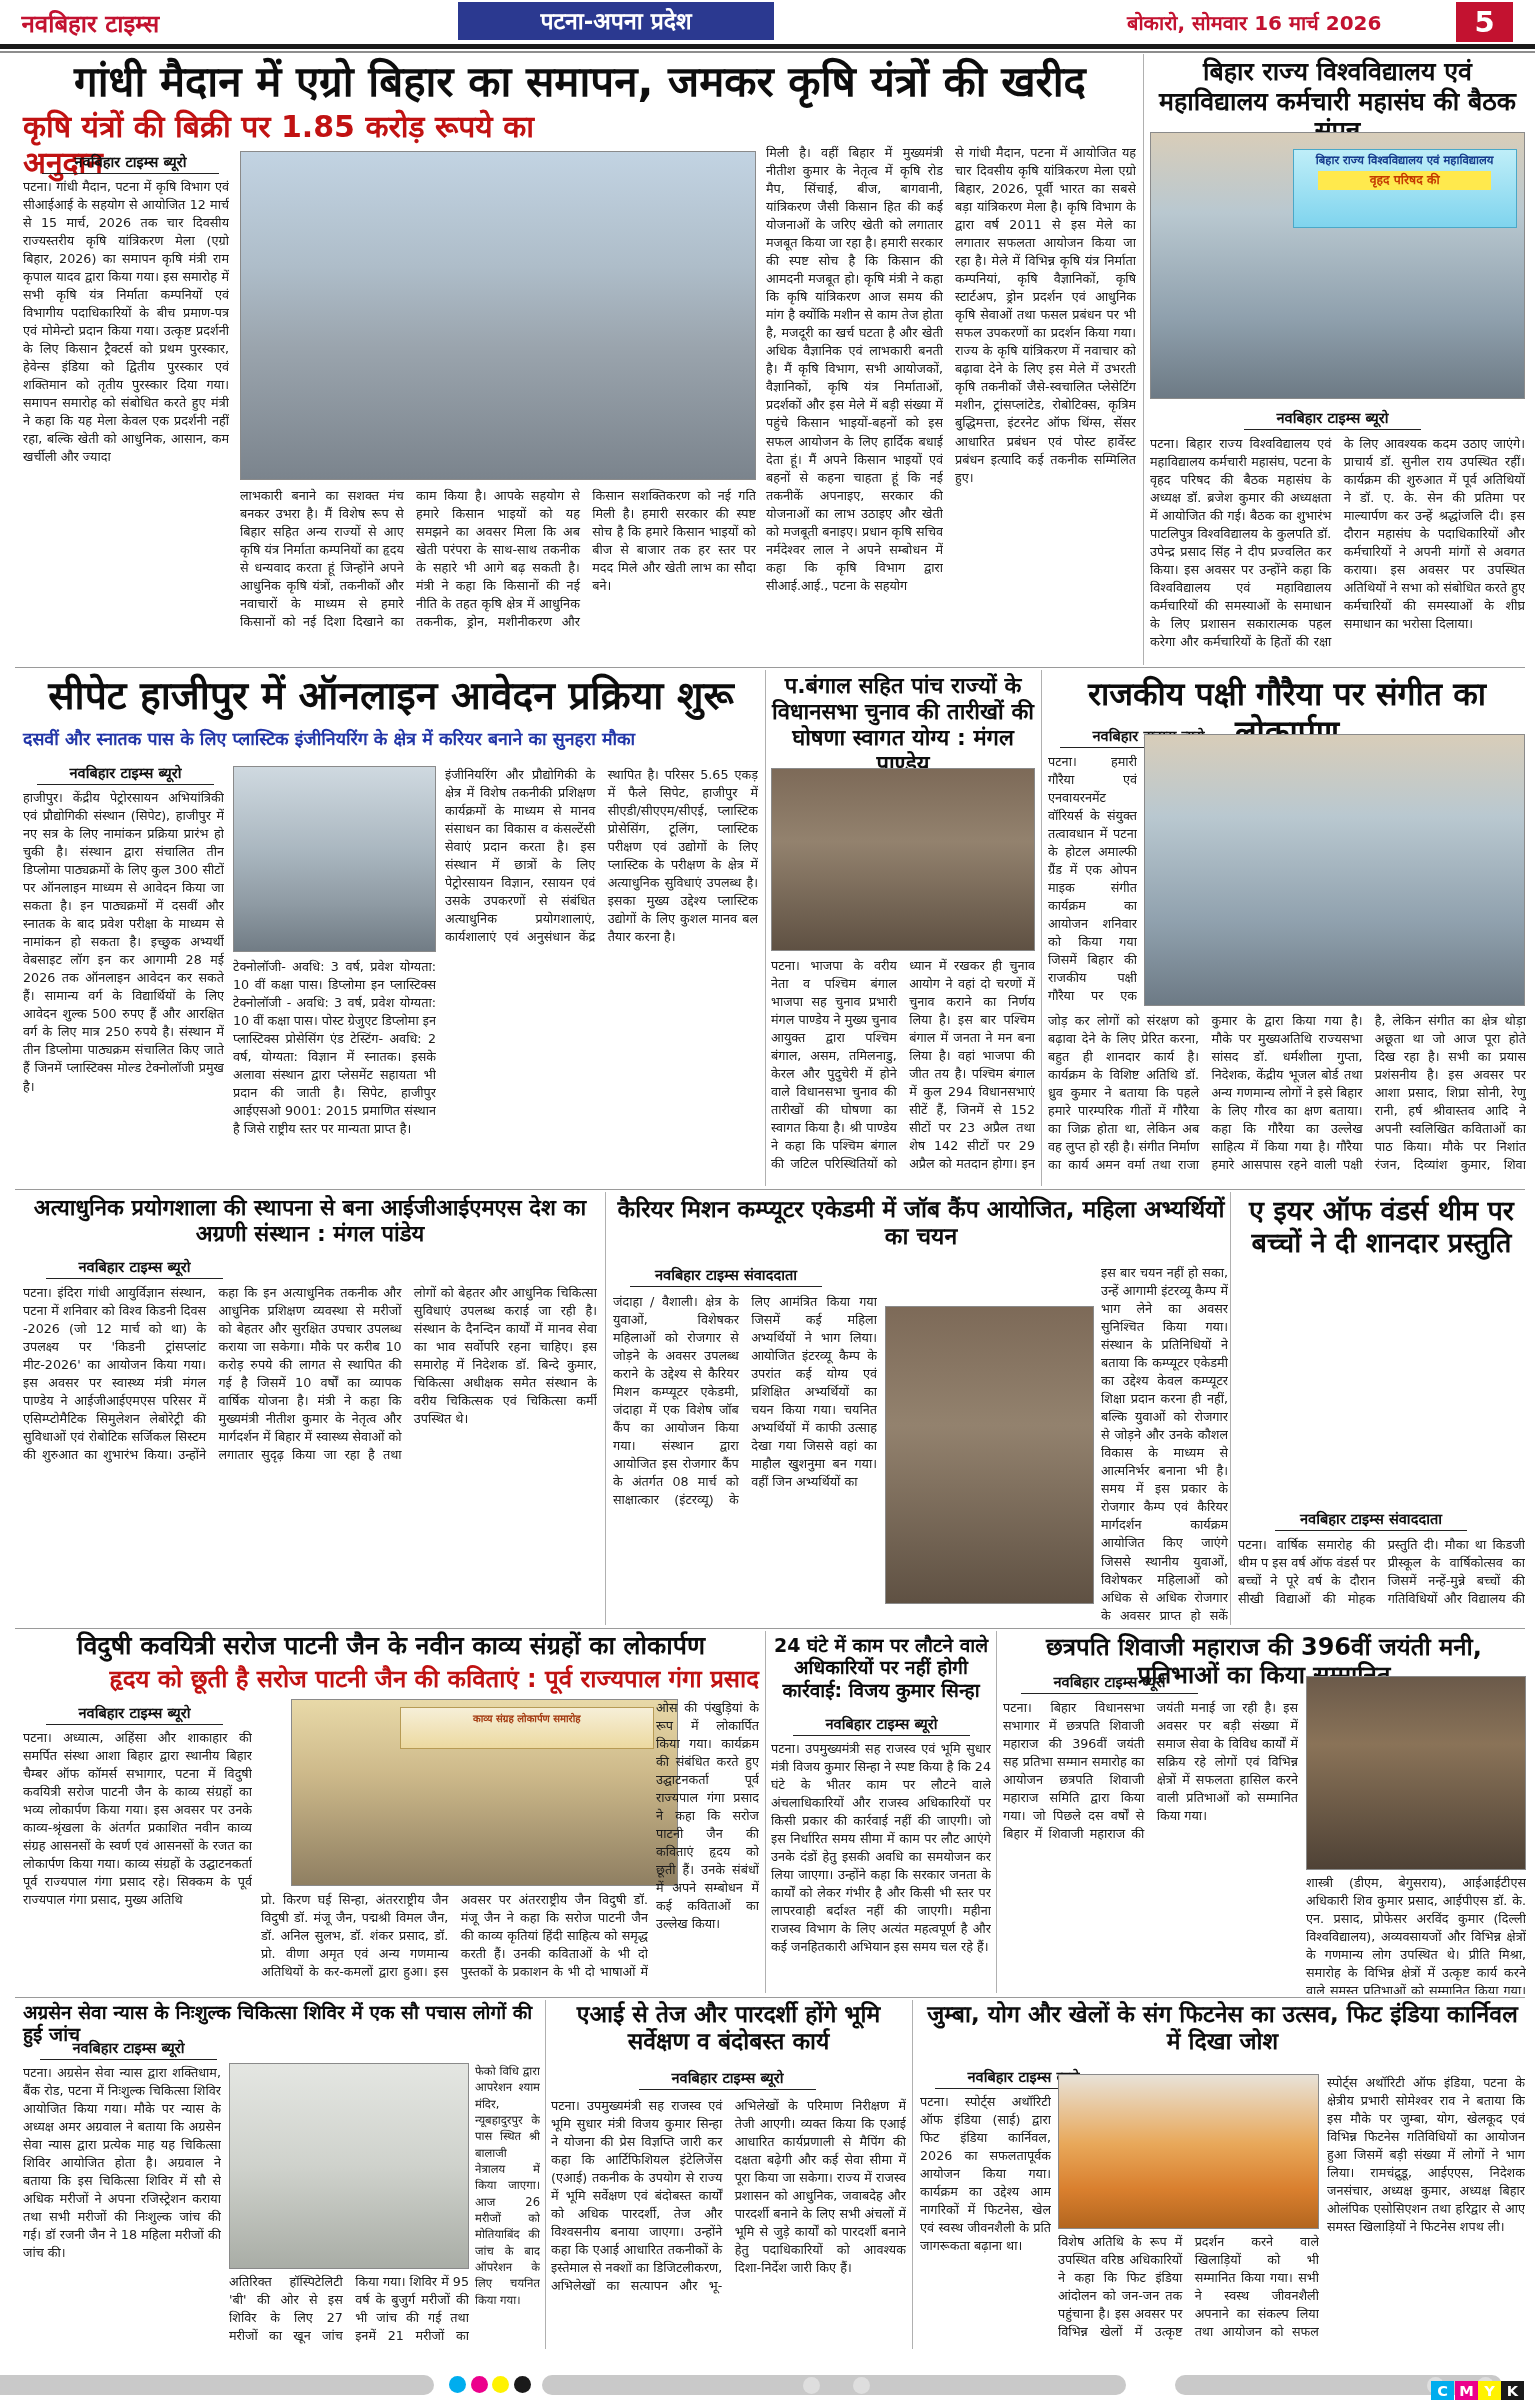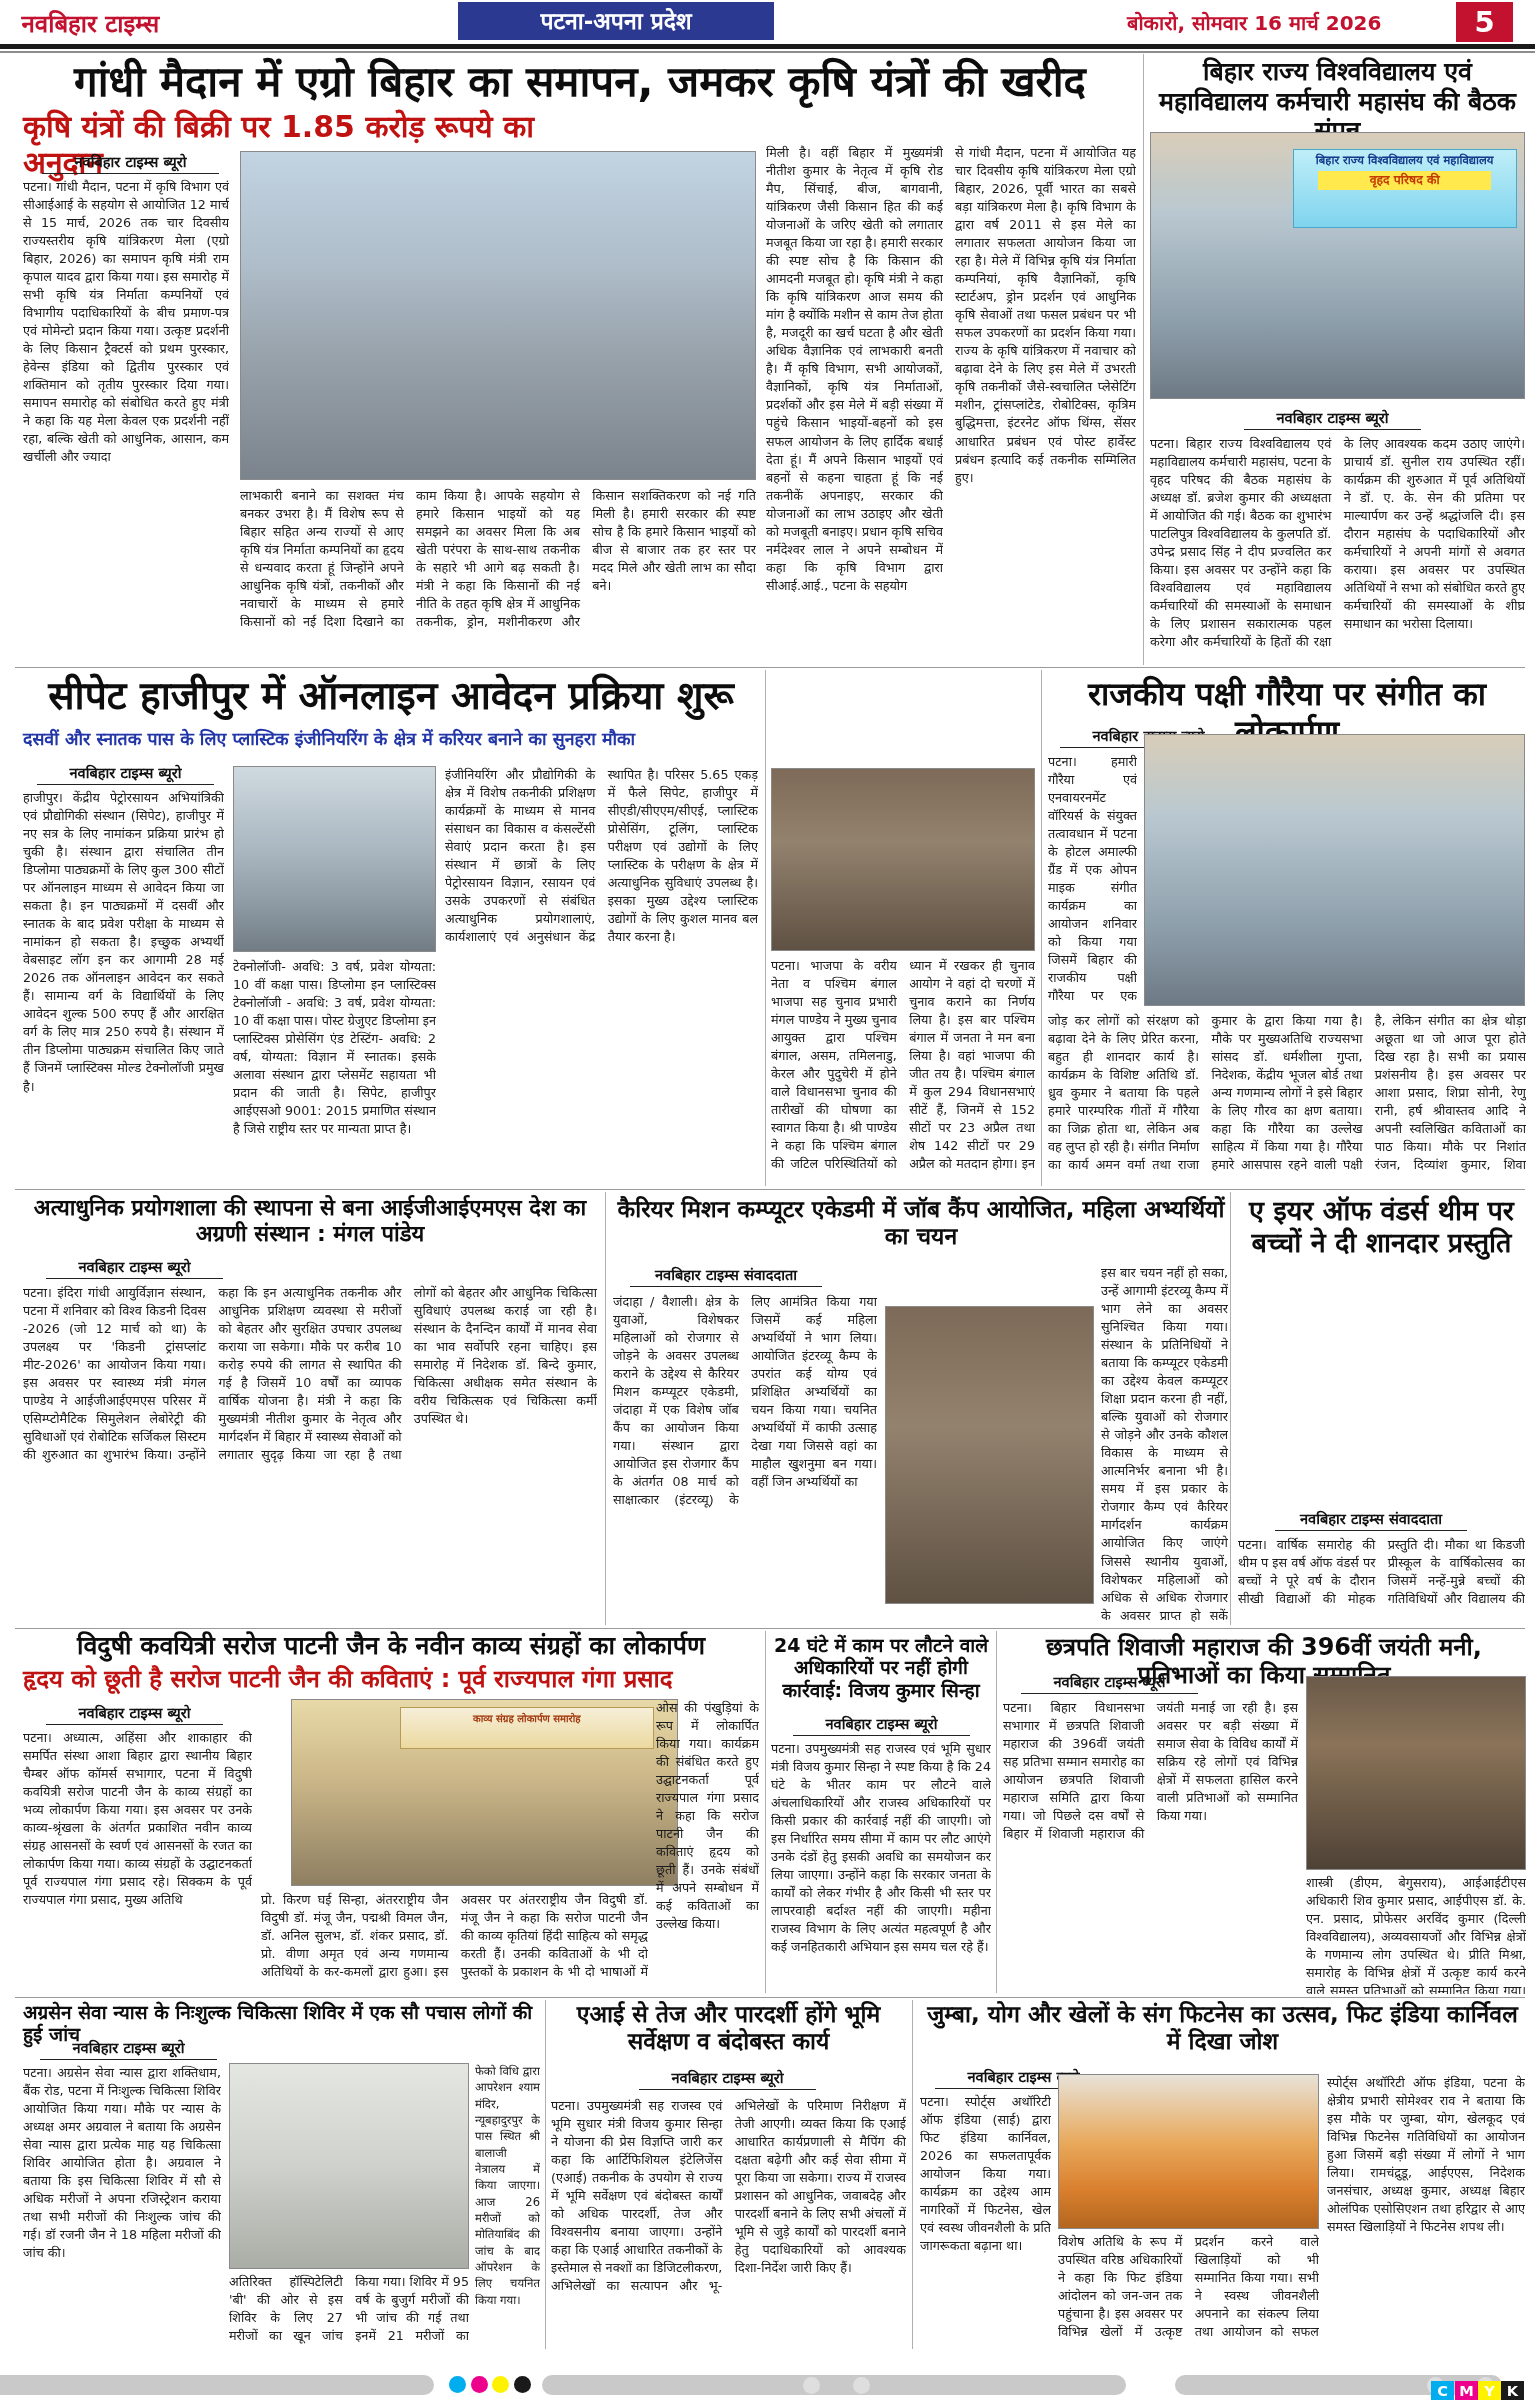--- a/index.html
+++ b/index.html
@@ -85,20 +85,21 @@
 
   <div class="abs hl" style="left:23px;top:673px;width:736px;font-size:39px;">सीपेट हाजीपुर में ऑनलाइन आवेदन प्रक्रिया शुरू</div>
   <div class="abs sub-blue" style="left:23px;top:728px;width:736px;font-size:17.7px;">दसवीं और स्नातक पास के लिए प्लास्टिक इंजीनियरिंग के क्षेत्र में करियर बनाने का सुनहरा मौका</div>
   <div class="abs byline" style="left:37px;top:762px;width:177px;">नवबिहार टाइम्स ब्यूरो</div>
   <div class="abs body-txt" style="left:23px;top:789px;width:201px;height:393px;">हाजीपुर। केंद्रीय पेट्रोरसायन अभियांत्रिकी एवं प्रौद्योगिकी संस्थान (सिपेट), हाजीपुर में नए सत्र के लिए नामांकन प्रक्रिया प्रारंभ हो चुकी है। संस्थान द्वारा संचालित तीन डिप्लोमा पाठ्यक्रमों के लिए कुल 300 सीटों पर ऑनलाइन माध्यम से आवेदन किया जा सकता है। इन पाठ्यक्रमों में दसवीं और स्नातक के बाद प्रवेश परीक्षा के माध्यम से नामांकन हो सकता है। इच्छुक अभ्यर्थी वेबसाइट लॉग इन कर आगामी 28 मई 2026 तक ऑनलाइन आवेदन कर सकते हैं। सामान्य वर्ग के विद्यार्थियों के लिए आवेदन शुल्क 500 रुपए हैं और आरक्षित वर्ग के लिए मात्र 250 रुपये है। संस्थान में तीन डिप्लोमा पाठ्यक्रम संचालित किए जाते हैं जिनमें प्लास्टिक्स मोल्ड टेक्नोलॉजी प्रमुख है।</div>
   <div class="abs photo ph-building" style="left:233px;top:766px;width:203px;height:186px;"></div>
   <div class="abs body-txt" style="left:233px;top:958px;width:203px;height:224px;">टेक्नोलॉजी- अवधि: 3 वर्ष, प्रवेश योग्यता: 10 वीं कक्षा पास। डिप्लोमा इन प्लास्टिक्स टेक्नोलॉजी - अवधि: 3 वर्ष, प्रवेश योग्यता: 10 वीं कक्षा पास। पोस्ट ग्रेजुएट डिप्लोमा इन प्लास्टिक्स प्रोसेसिंग एंड टेस्टिंग- अवधि: 2 वर्ष, योग्यता: विज्ञान में स्नातक। इसके अलावा संस्थान द्वारा प्लेसमेंट सहायता भी प्रदान की जाती है। सिपेट, हाजीपुर आईएसओ 9001: 2015 प्रमाणित संस्थान है जिसे राष्ट्रीय स्तर पर मान्यता प्राप्त है।</div>
   <div class="abs body-txt cols2" style="left:445px;top:766px;width:313px;height:416px;">इंजीनियरिंग और प्रौद्योगिकी के क्षेत्र में विशेष तकनीकी प्रशिक्षण कार्यक्रमों के माध्यम से मानव संसाधन का विकास व कंसल्टेंसी सेवाएं प्रदान करता है। इस संस्थान में छात्रों के लिए पेट्रोरसायन विज्ञान, रसायन एवं उसके उपकरणों से संबंधित अत्याधुनिक प्रयोगशालाएं, कार्यशालाएं एवं अनुसंधान केंद्र स्थापित है। परिसर 5.65 एकड़ में फैले सिपेट, हाजीपुर में सीएडी/सीएएम/सीएई, प्लास्टिक प्रोसेसिंग, टूलिंग, प्लास्टिक परीक्षण एवं उद्योगों के लिए प्लास्टिक के परीक्षण के क्षेत्र में अत्याधुनिक सुविधाएं उपलब्ध है। इसका मुख्य उद्देश्य प्लास्टिक उद्योगों के लिए कुशल मानव बल तैयार करना है।</div>
 
   <div class="vrule" style="left:765px;top:670px;height:516px;"></div>
+  <div class="abs hl" style="left:771px;top:673px;width:264px;font-size:22px;">प.बंगाल सहित पांच राज्यों के विधानसभा चुनाव की तारीखों की घोषणा स्वागत योग्य : मंगल पाण्डेय</div>
   <div class="abs photo ph-portrait" style="left:771px;top:768px;width:264px;height:183px;"></div>
   <div class="abs body-txt cols2" style="left:771px;top:957px;width:264px;height:227px;">पटना। भाजपा के वरीय नेता व पश्चिम बंगाल भाजपा सह चुनाव प्रभारी मंगल पाण्डेय ने मुख्य चुनाव आयुक्त द्वारा पश्चिम बंगाल, असम, तमिलनाडु, केरल और पुदुचेरी में होने वाले विधानसभा चुनाव की तारीखों की घोषणा का स्वागत किया है। श्री पाण्डेय ने कहा कि पश्चिम बंगाल की जटिल परिस्थितियों को ध्यान में रखकर ही चुनाव आयोग ने वहां दो चरणों में चुनाव कराने का निर्णय लिया है। इस बार पश्चिम बंगाल में जनता ने मन बना लिया है। वहां भाजपा की जीत तय है। पश्चिम बंगाल में कुल 294 विधानसभाएं सीटें हैं, जिनमें से 152 सीटों पर 23 अप्रैल तथा शेष 142 सीटों पर 29 अप्रैल को मतदान होगा। इन सभी सीटों के परिणाम जब 4 मई को अन्य राज्यों के साथ घोषित होंगे तो वहां का जनादेश भाजपा के पक्ष में होगा। श्री पाण्डेय ने कहा कि पश्चिम बंगाल में टीएमसी के नेता चुनाव में जबरदस्त हिंसा करते हैं। मगर मुझे पूरी उम्मीद है कि चुनाव आयोग निष्पक्ष, शांतिपूर्ण और पारदर्शी मतदान सुनिश्चित करेगा। भाजपा इस चुनाव में मजबूत स्थिति में है और पार्टी को बंगाल की जनता का व्यापक समर्थन मिल रहा है।</div>
 
   <div class="vrule" style="left:1041px;top:670px;height:516px;"></div>
   <div class="abs hl" style="left:1048px;top:676px;width:478px;font-size:32px;">राजकीय पक्षी गौरैया पर संगीत का लोकार्पण</div>
   <div class="abs byline" style="left:1060px;top:725px;width:177px;">नवबिहार टाइम्स ब्यूरो</div>
   <div class="abs body-txt" style="left:1048px;top:753px;width:89px;height:253px;">पटना। हमारी गौरैया एवं एनवायरनमेंट वॉरियर्स के संयुक्त तत्वावधान में पटना के होटल अमाल्फी ग्रैंड में एक ओपन माइक संगीत कार्यक्रम का आयोजन शनिवार को किया गया जिसमें बिहार की राजकीय पक्षी गौरैया पर एक देशज गीत 'गौरैया अब वापस आ जाओ' का लोकार्पण किया।</div>
   <div class="abs photo ph-meeting" style="left:1144px;top:734px;width:381px;height:272px;"></div>
   <div class="abs body-txt cols3" style="left:1048px;top:1012px;width:478px;height:172px;">जोड़ कर लोगों को संरक्षण को बढ़ावा देने के लिए प्रेरित करना, बहुत ही शानदार कार्य है। कार्यक्रम के विशिष्ट अतिथि डॉ. ध्रुव कुमार ने बताया कि पहले हमारे पारम्परिक गीतों में गौरैया का जिक्र होता था, लेकिन अब वह लुप्त हो रही है। संगीत निर्माण का कार्य अमन वर्मा तथा राजा कुमार के द्वारा किया गया है। मौके पर मुख्यअतिथि राज्यसभा सांसद डॉ. धर्मशीला गुप्ता, निदेशक, केंद्रीय भूजल बोर्ड तथा अन्य गणमान्य लोगों ने इसे बिहार के लिए गौरव का क्षण बताया। कहा कि गौरैया का उल्लेख साहित्य में किया गया है। गौरैया हमारे आसपास रहने वाली पक्षी है, लेकिन संगीत का क्षेत्र थोड़ा अछूता था जो आज पूरा होते दिख रहा है। सभी का प्रयास प्रशंसनीय है। इस अवसर पर आशा प्रसाद, शिप्रा सोनी, रेणु रानी, हर्ष श्रीवास्तव आदि ने अपनी स्वलिखित कविताओं का पाठ किया। मौके पर निशांत रंजन, दिव्यांश कुमार, शिवा सोनी, सम्पदा कुमारी, रजनीश कुमार, मानसुम राजन, भूमिका भारद्वाज, अनामया कुमारी, प्रिंस कुमार आदि उपस्थित थे। मौके पर संयोजक संजय कुमार ने गौरैया के संरक्षण का संदेश दिया।</div>
 
@@ -116,21 +117,21 @@
   <div class="abs body-txt" style="left:1101px;top:1264px;width:127px;height:359px;">इस बार चयन नहीं हो सका, उन्हें आगामी इंटरव्यू कैम्प में भाग लेने का अवसर सुनिश्चित किया गया। संस्थान के प्रतिनिधियों ने बताया कि कम्प्यूटर एकेडमी का उद्देश्य केवल कम्प्यूटर शिक्षा प्रदान करना ही नहीं, बल्कि युवाओं को रोजगार से जोड़ने और उनके कौशल विकास के माध्यम से आत्मनिर्भर बनाना भी है। समय में इस प्रकार के रोजगार कैम्प एवं कैरियर मार्गदर्शन कार्यक्रम आयोजित किए जाएंगे जिससे स्थानीय युवाओं, विशेषकर महिलाओं को अधिक से अधिक रोजगार के अवसर प्राप्त हो सकें और वे आत्मनिर्भर बन सकें। इस अवसर पर संस्थान के शिक्षकगण-सह-संचालक डॉ. आनंद रंजन द्वारा सभी अभ्यर्थियों को शुभकामनाएं देते हुए बताया कि संस्थान में इस तरह के कैम्प नियमित रूप से आयोजित होते रहेंगे।</div>
 
   <div class="vrule" style="left:1230px;top:1192px;height:433px;"></div>
   <div class="abs hl" style="left:1238px;top:1195px;width:287px;font-size:27px;">ए इयर ऑफ वंडर्स थीम पर बच्चों ने दी शानदार प्रस्तुति</div>
   <div class="abs byline" style="left:1275px;top:1508px;width:192px;">नवबिहार टाइम्स संवाददाता</div>
   <div class="abs body-txt cols2" style="left:1238px;top:1536px;width:287px;height:88px;">पटना। वार्षिक समारोह की थीम प इस वर्ष ऑफ वंडर्स पर बच्चों ने पूरे वर्ष के दौरान सीखी विद्याओं की मोहक प्रस्तुति दी। मौका था किडजी प्रीस्कूल के वार्षिकोत्सव का जिसमें नन्हें-मुन्ने बच्चों की गतिविधियों और विद्यालय की आनंदमई झलक प्रस्तुत की गई। मौका था फ्रेजर रोड स्थित एक भव्य होटल सभागार में आयोजित समारोह का। इस दौरान अभिभावकों को भी अपने बच्चों की प्रतिभा देखने का मौका मिला। करीब 200 से अधिक बच्चों ने अपनी प्रस्तुति का प्रदर्शन किया।</div>
 
   <div class="hrule" style="left:15.4px;top:1628px;width:1510px;"></div>
 
   <div class="abs hl" style="left:23px;top:1631px;width:736px;font-size:25px;">विदुषी कवयित्री सरोज पाटनी जैन के नवीन काव्य संग्रहों का लोकार्पण</div>
-  <div class="abs sub-red" style="left:23px;top:1665px;width:736px;font-size:24px;text-align:left;">हृदय को छूती है सरोज पाटनी जैन की कविताएं : पूर्व राज्यपाल गंगा प्रसाद</div>
+  <div class="abs sub-red" style="left:23px;top:1665px;width:736px;font-size:24px;text-align:right;">हृदय को छूती है सरोज पाटनी जैन की कविताएं : पूर्व राज्यपाल गंगा प्रसाद</div>
   <div class="abs byline" style="left:46px;top:1702px;width:177px;">नवबिहार टाइम्स ब्यूरो</div>
   <div class="abs body-txt" style="left:23px;top:1729px;width:229px;height:264px;">पटना। अध्यात्म, अहिंसा और शाकाहार की समर्पित संस्था आशा बिहार द्वारा स्थानीय बिहार चैम्बर ऑफ कॉमर्स सभागार, पटना में विदुषी कवयित्री सरोज पाटनी जैन के काव्य संग्रहों का भव्य लोकार्पण किया गया। इस अवसर पर उनके काव्य-श्रृंखला के अंतर्गत प्रकाशित नवीन काव्य संग्रह आसनसों के स्वर्ण एवं आसनसों के रजत का लोकार्पण किया गया। काव्य संग्रहों के उद्घाटनकर्ता पूर्व राज्यपाल गंगा प्रसाद रहे। सिक्कम के पूर्व राज्यपाल गंगा प्रसाद, मुख्य अतिथि</div>
   <div class="abs photo ph-books" style="left:261px;top:1699px;width:387px;height:187px;margin-left:30px;">
     <div class="smallbanner">काव्य संग्रह लोकार्पण समारोह</div>
   </div>
   <div class="abs body-txt cols2" style="left:261px;top:1891px;width:387px;height:103px;">प्रो. किरण घई सिन्हा, अंतरराष्ट्रीय जैन विदुषी डॉ. मंजू जैन, पद्मश्री विमल जैन, डॉ. अनिल सुलभ, डॉ. शंकर प्रसाद, डॉ. प्रो. वीणा अमृत एवं अन्य गणमान्य अतिथियों के कर-कमलों द्वारा हुआ। इस अवसर पर अंतरराष्ट्रीय जैन विदुषी डॉ. मंजू जैन ने कहा कि सरोज पाटनी जैन की काव्य कृतियां हिंदी साहित्य को समृद्ध करती हैं। उनकी कविताओं के भी दो पुस्तकों के प्रकाशन के भी दो भाषाओं में हो चुके हैं। उन्होंने उनके कवि व्यक्तित्व की मानवीय संवेदनाओं, जीवन के अनुभवों और आध्यात्मिक चेतना का सुंदर समन्वय दिखाई देता है।</div>
   <div class="abs body-txt" style="left:656px;top:1699px;width:103px;height:295px;">ओस की पंखुड़ियां के रूप में लोकार्पित किया गया। कार्यक्रम की संबंधित करते हुए उद्घाटनकर्ता पूर्व राज्यपाल गंगा प्रसाद ने कहा कि सरोज पाटनी जैन की कविताएं हृदय को छूती हैं। उनके संबंधों में अपने सम्बोधन में कई कविताओं का उल्लेख किया।</div>
 
   <div class="vrule" style="left:765px;top:1631px;height:362px;"></div>
   <div class="abs hl" style="left:771px;top:1634px;width:220px;font-size:19px;">24 घंटे में काम पर लौटने वाले अधिकारियों पर नहीं होगी कार्रवाई: विजय कुमार सिन्हा</div>

